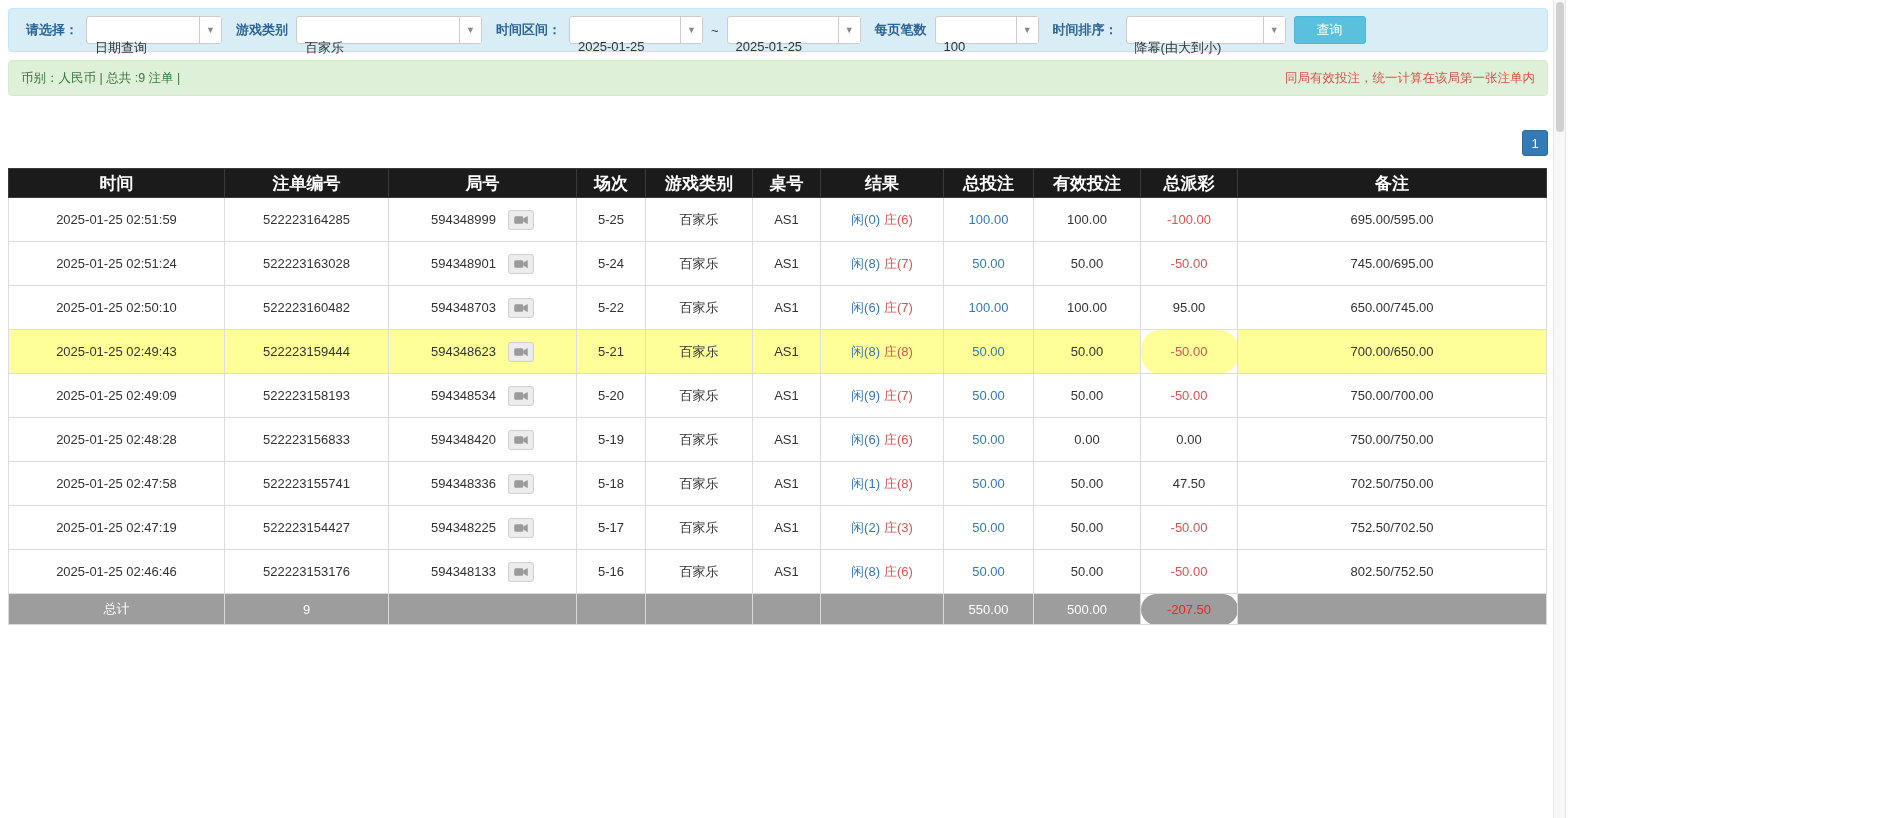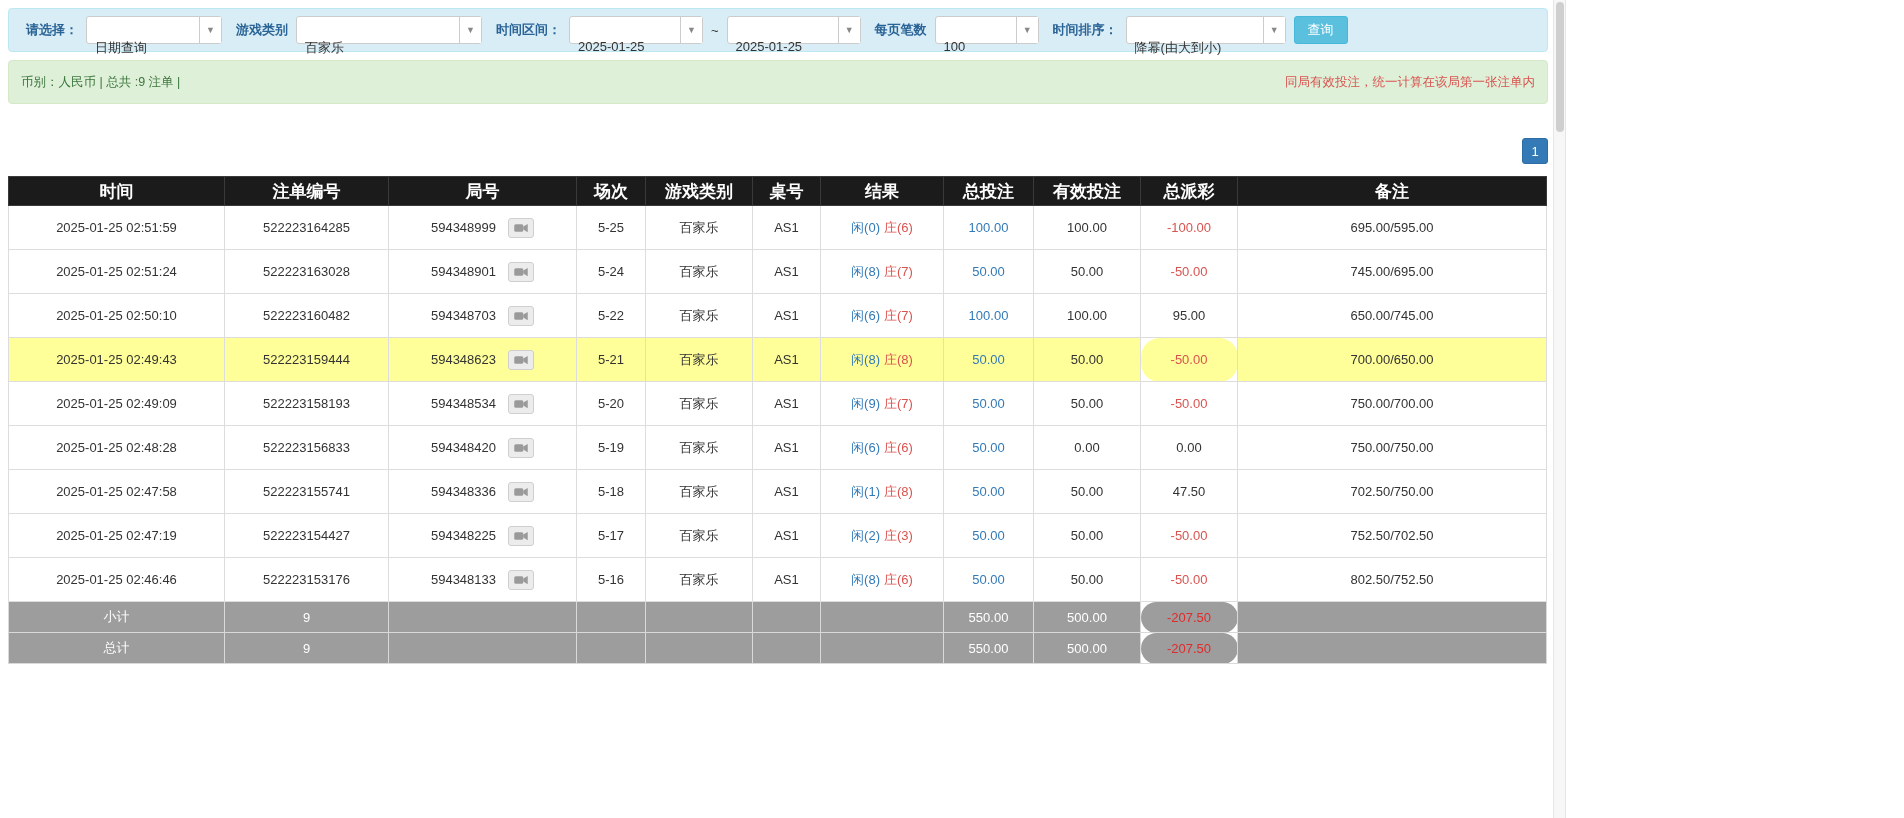--- a/index.html
+++ b/index.html
@@ -29,28 +29,28 @@
     justify-content:center; color:#888; font-size:9px; background:#fff;
   }
   .w-qtype { width:136px; }
   .w-game  { width:186px; }
   .w-date  { width:134px; }
   .w-size  { width:104px; }
   .w-sort  { width:160px; }
   .tilde { color:#333; }
   .search-btn {
     background:#5bc0de; border:1px solid #46b8da; color:#fff;
-    height:28px; padding:0 13px; border-radius:3px; font-size:13px; cursor:pointer;
+    height:28px; padding:0 22px; border-radius:3px; font-size:13px; cursor:pointer;
     font-family:inherit;
   }
 
   
   .info-bar {
     margin-top:8px; background:#dff0d8; border:1px solid #d6e9c6; border-radius:4px;
-    height:44px; padding:0 12px; display:flex; align-items:center;
+    height:36px; padding:0 12px; display:flex; align-items:center;
     justify-content:space-between; font-size:12.5px;
   }
   .info-left  { color:#3c763d; }
   .info-right { color:#d9534f; }
 
   
   .pagination { display:flex; justify-content:flex-end; margin-top:34px; margin-bottom:12px; }
   .page-btn {
     background:#337ab7; border:1px solid #2e6da4; color:#fff; min-width:26px; height:26px;
     border-radius:3px; font-size:13px; cursor:pointer; font-family:inherit;
@@ -423,33 +423,20 @@
     <td>
       <span class="link">50.00</span>
     </td>
     <td>50.00</td>
     <td class="red">-50.00</td>
     <td>802.50/752.50</td>
   </tr>
 </tbody>
     <tfoot>
       <tr>
-        <td>小计</td>
-        <td>9</td>
-        <td></td>
-        <td></td>
-        <td></td>
-        <td></td>
-        <td></td>
-        <td>550.00</td>
-        <td>500.00</td>
-        <td class="red">-207.50</td>
-        <td></td>
-      </tr>
-      <tr>
         <td>总计</td>
         <td>9</td>
         <td></td>
         <td></td>
         <td></td>
         <td></td>
         <td></td>
         <td>550.00</td>
         <td>500.00</td>
         <td class="red">-207.50</td>

